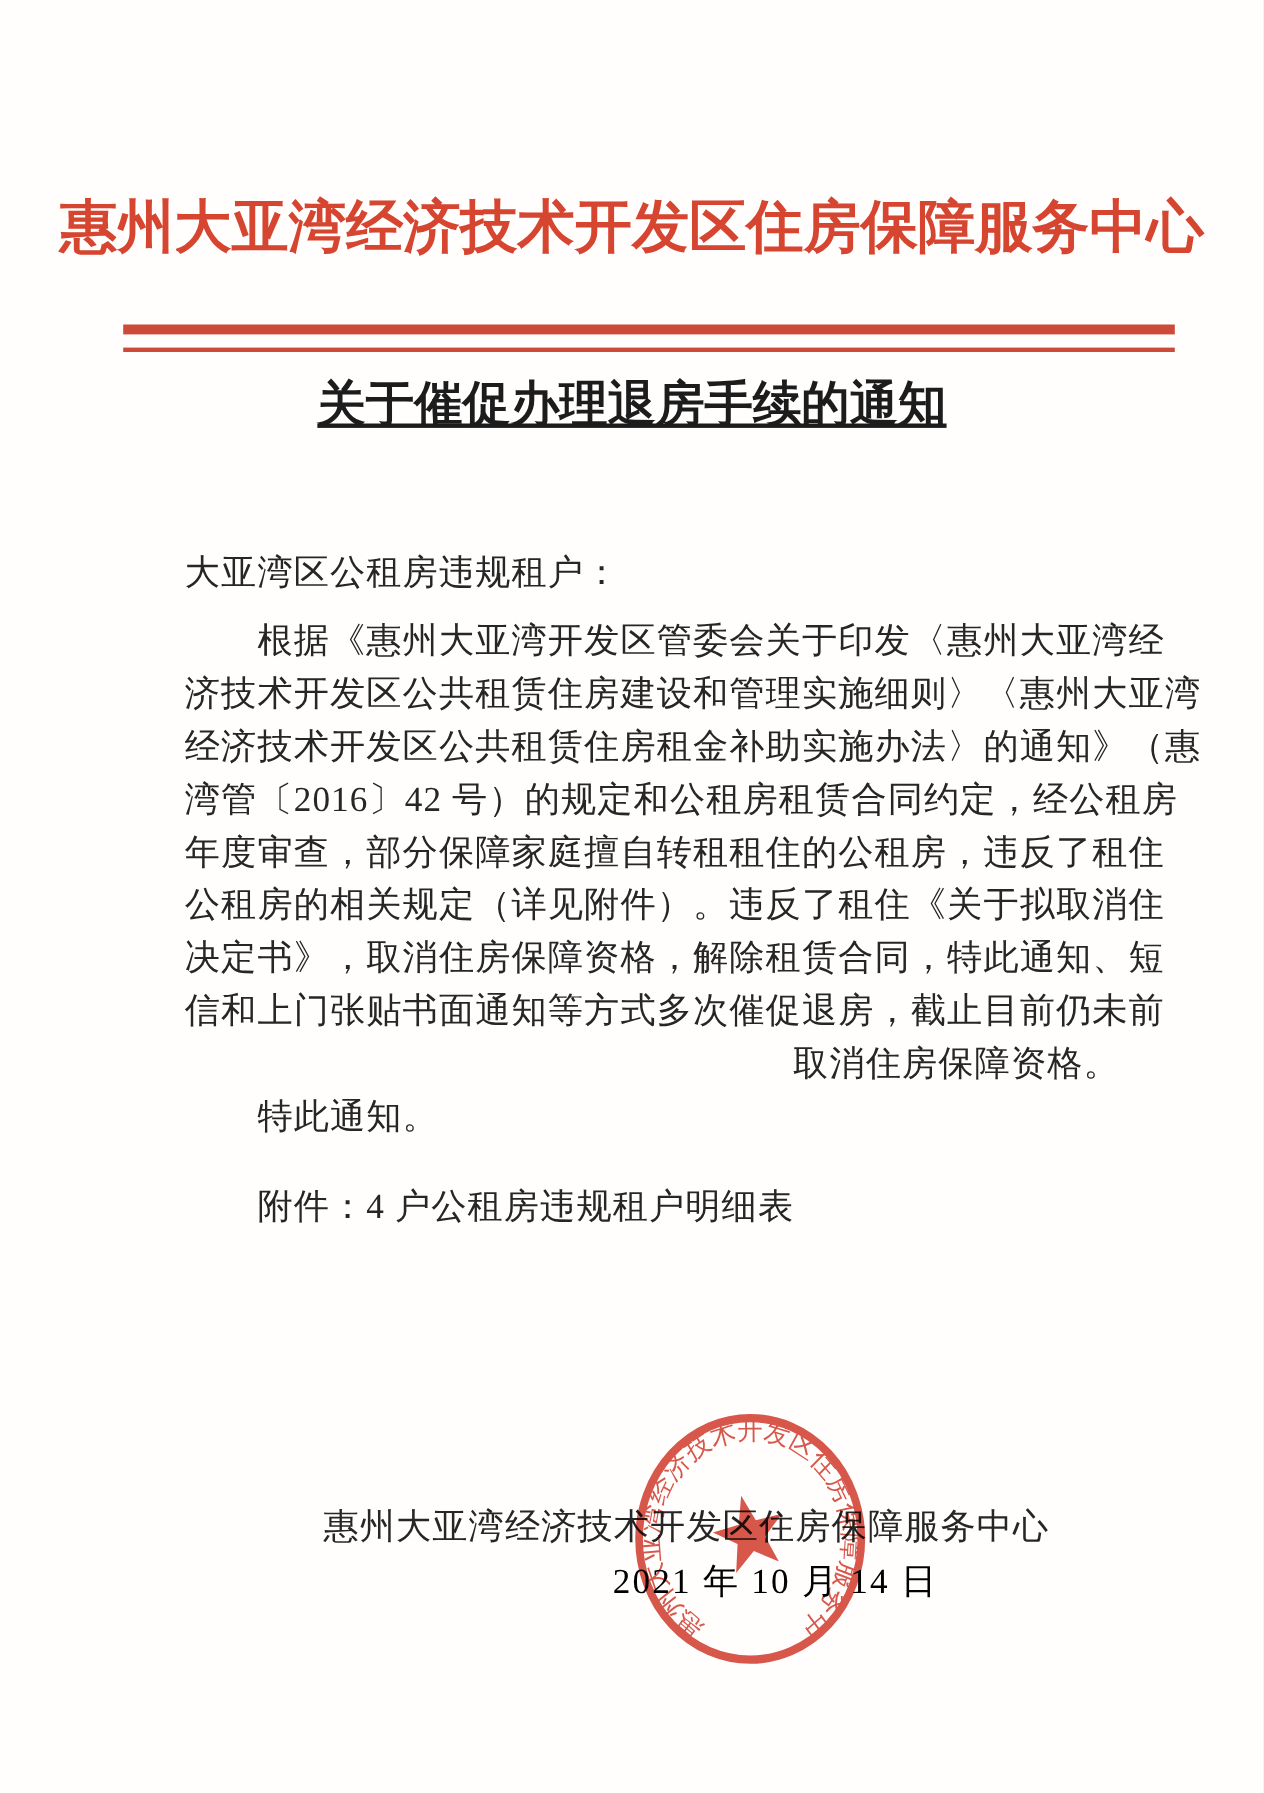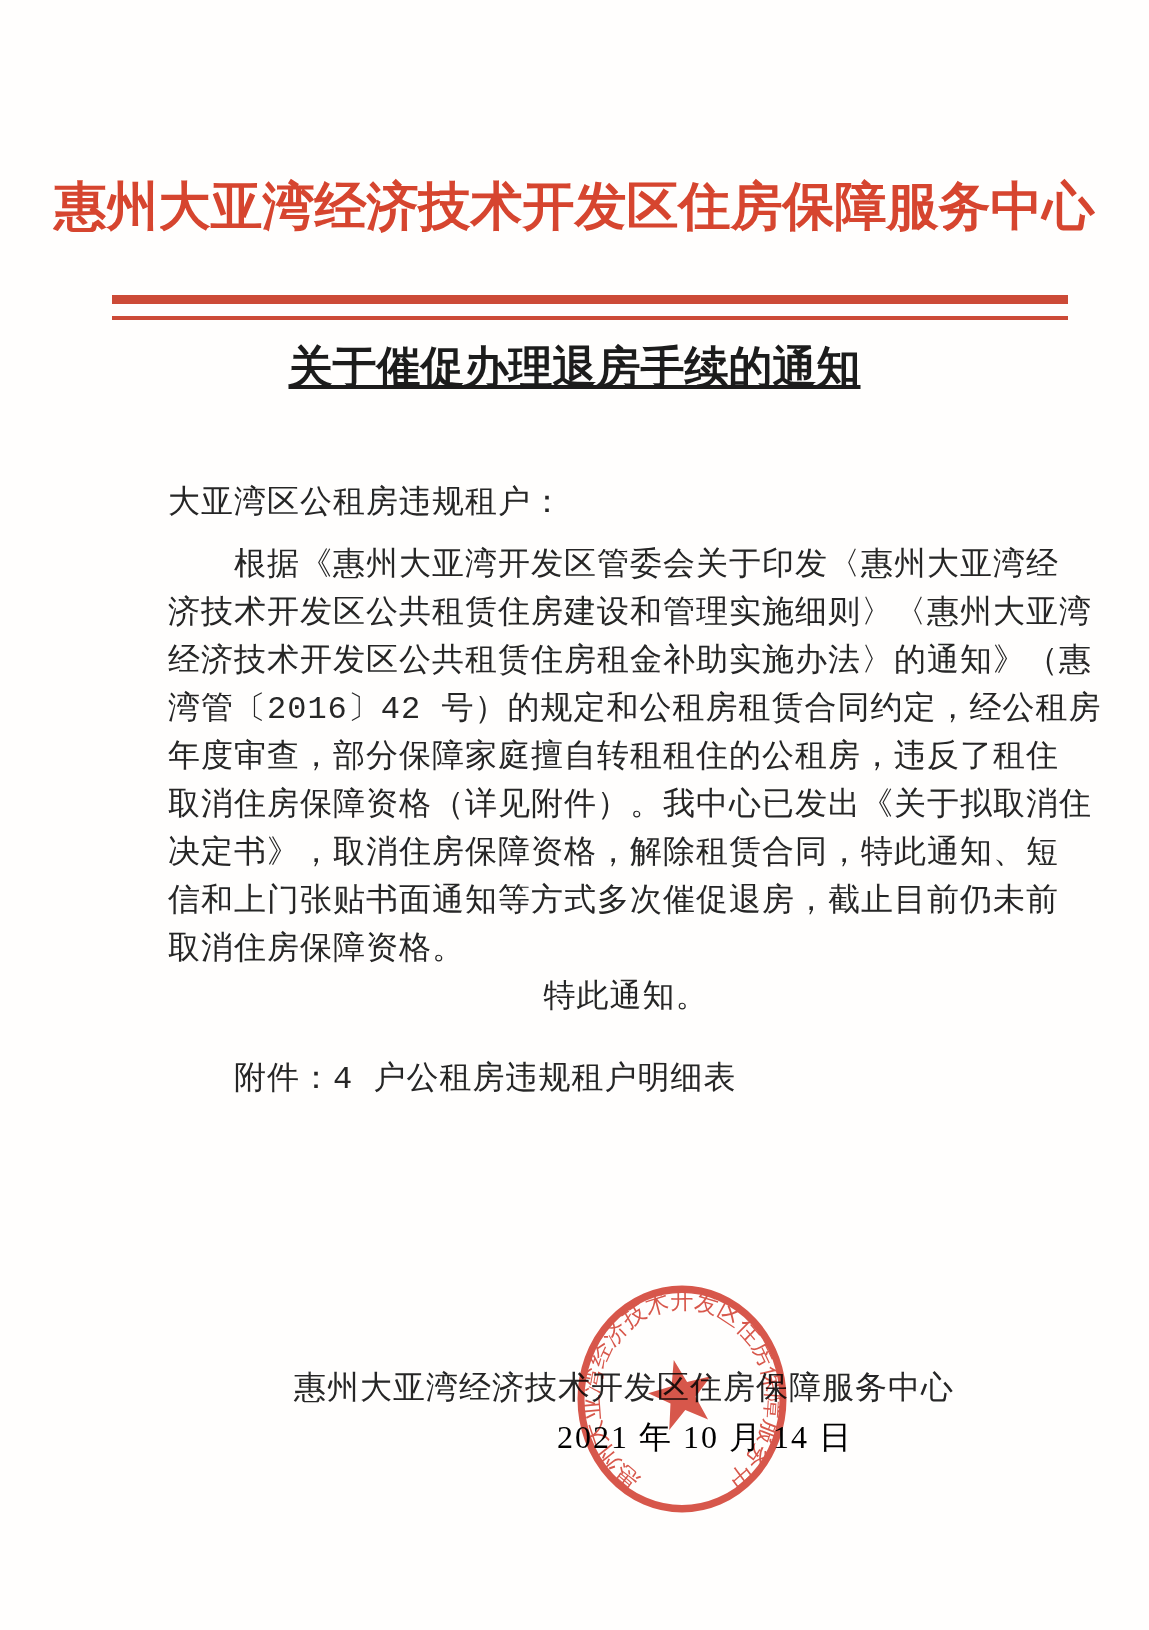--- a/index.html
+++ b/index.html
@@ -39,33 +39,32 @@
     top:338px;left:0;width:100%;
     text-align:center;
     font-size:44px;
     font-weight:bold;
     color:#1c1c1c;
     white-space:nowrap;
     text-decoration:underline;
   }
   .body-block{
     position:absolute;
-    left:168px;top:480px;
+    left:168px;top:496px;
     width:850px;
     font-size:32px;
     line-height:48px;
     letter-spacing:1px;
     color:#262626;
-    font-family:Liberation Mono, monospace;
   }
   .salutation{white-space:nowrap;}
   .paragraph{margin-top:14px;}
-  .body-line{white-space:nowrap;}
+  .body-line{white-space:nowrap;text-align:right;}
   .body-line.indent{padding-left:66px;}
-  .closing-line{padding-left:66px;white-space:nowrap;text-align:center;}
+  .closing-line{padding-left:66px;white-space:nowrap;}
   .attachment-line{margin-top:34px;padding-left:66px;white-space:nowrap;}
   .signature-org{
     position:absolute;
     top:1366px;right:195px;
     font-size:32px;
     letter-spacing:1px;
     white-space:nowrap;
     color:#262626;
   }
   .signature-date{
@@ -100,21 +99,21 @@
 
   <div class="body-block">
     <div class="salutation">大亚湾区公租房违规租户：</div>
 
     <div class="paragraph">
       <div class="body-line indent">根据《惠州大亚湾开发区管委会关于印发〈惠州大亚湾经</div>
       <div class="body-line">济技术开发区公共租赁住房建设和管理实施细则〉〈惠州大亚湾</div>
       <div class="body-line">经济技术开发区公共租赁住房租金补助实施办法〉的通知》（惠</div>
       <div class="body-line">湾管〔2016〕42 号）的规定和公租房租赁合同约定，经公租房</div>
       <div class="body-line">年度审查，部分保障家庭擅自转租租住的公租房，违反了租住</div>
-      <div class="body-line">取消住房保障资格（详见附件）。我中心已发出《关于拟取消住</div>
+      <div class="body-line">公租房的相关规定（详见附件）。违反了租住《关于拟取消住</div>
       <div class="body-line">决定书》，取消住房保障资格，解除租赁合同，特此通知、短</div>
       <div class="body-line">信和上门张贴书面通知等方式多次催促退房，截止目前仍未前</div>
       <div class="body-line">取消住房保障资格。</div>
     </div>
 
     <div class="closing-line">特此通知。</div>
 
     <div class="attachment-line">附件：4 户公租房违规租户明细表</div>
   </div>
 

